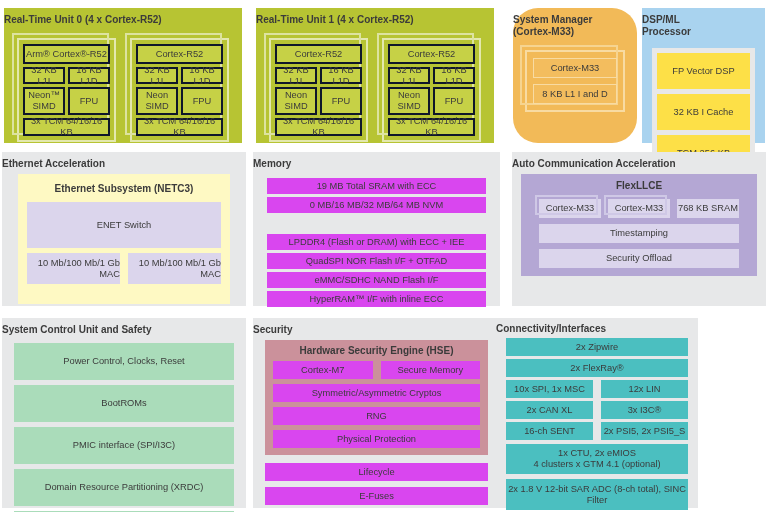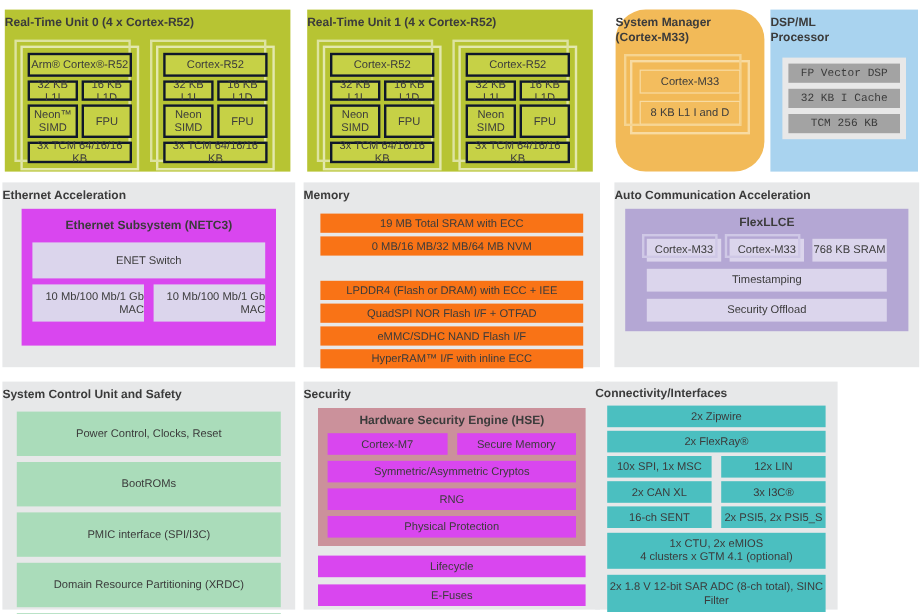--- a/index.html
+++ b/index.html
@@ -29,44 +29,44 @@
   .orange-block{background:#f2ba58;border-radius:25px;}
   .o-card{position:relative;margin:12px 12px 0;background:#f2ba58;border:2px solid #f8dba2;
           padding:6px;z-index:0;}
   .o-card::before{content:"";position:absolute;top:-7px;left:-7px;right:5px;bottom:5px;
           border:2px solid #f6d490;z-index:-1;}
   .o-row{background:#f3bd5e;border:1px solid #f8dba2;height:20px;margin-top:6px;}
   .o-row:first-child{margin-top:0;}
 
   .blue-block{background:#a9d3ef;}
   .b-card{margin:10px 10px 0;background:#e8e8e8;padding:5px;}
-  .b-row{background:#a3a3a3;height:16px;margin-top:5px;font-family:Liberation Mono, monospace;}
+  .b-row{background:#fde047;height:36px;margin-top:5px;}
   .b-row:first-child{margin-top:0;}
 
   
   .gray{background:#e7e8e9;}
 
   
-  .purple-panel{margin:4px 16px 0;background:#d946ef;padding:6px 9px 20px;}
+  .purple-panel{margin:4px 16px 0;background:#fef9c3;padding:6px 9px 20px;}
   .pp-title{font-weight:bold;font-size:10px;text-align:center;padding:3px 0 8px;}
   .p-row{background:#dbd5ec;}
-  .enet{height:30px;}
+  .enet{height:46px;}
   .mac-grid{display:grid;grid-template-columns:1fr 1fr;gap:8px;margin-top:5px;}
   .mac{height:31px;text-align:right;}
 
   .purple-panel2{margin:4px 9px 0;background:#b4a7d4;padding:2px 18px 8px;}
   .llce-grid{display:grid;grid-template-columns:1fr 1fr 1fr;gap:7px;margin-top:5px;}
   .llce-cell{height:19px;position:relative;z-index:0;}
   .stacked::before{content:"";position:absolute;top:-4px;left:-4px;right:3px;bottom:3px;
           border:2px solid #cfc8e6;z-index:-1;}
   .p-wide{height:19px;margin-top:6px;}
 
   
   .mem-rows{margin:8px 14px 0;}
-  .m-row{background:#f97316;height:16px;margin-top:3px;}
+  .m-row{background:#d946ef;height:16px;margin-top:3px;}
   .m-gap{margin-top:21px;}
 
   
   .scu-rows{margin:7px 12px 0;}
   .s-row{background:#aadcba;height:37px;margin-top:5px;}
   .s-row:first-child{margin-top:0;}
 
   .hse-panel{margin:4px 12px 0;background:#cb919b;padding:2px 8px 7px;}
   .pink-row{background:#d946ef;height:18px;margin-top:5px;}
   .hse-grid{display:grid;grid-template-columns:1fr 1fr;gap:8px;margin-top:2px;}

